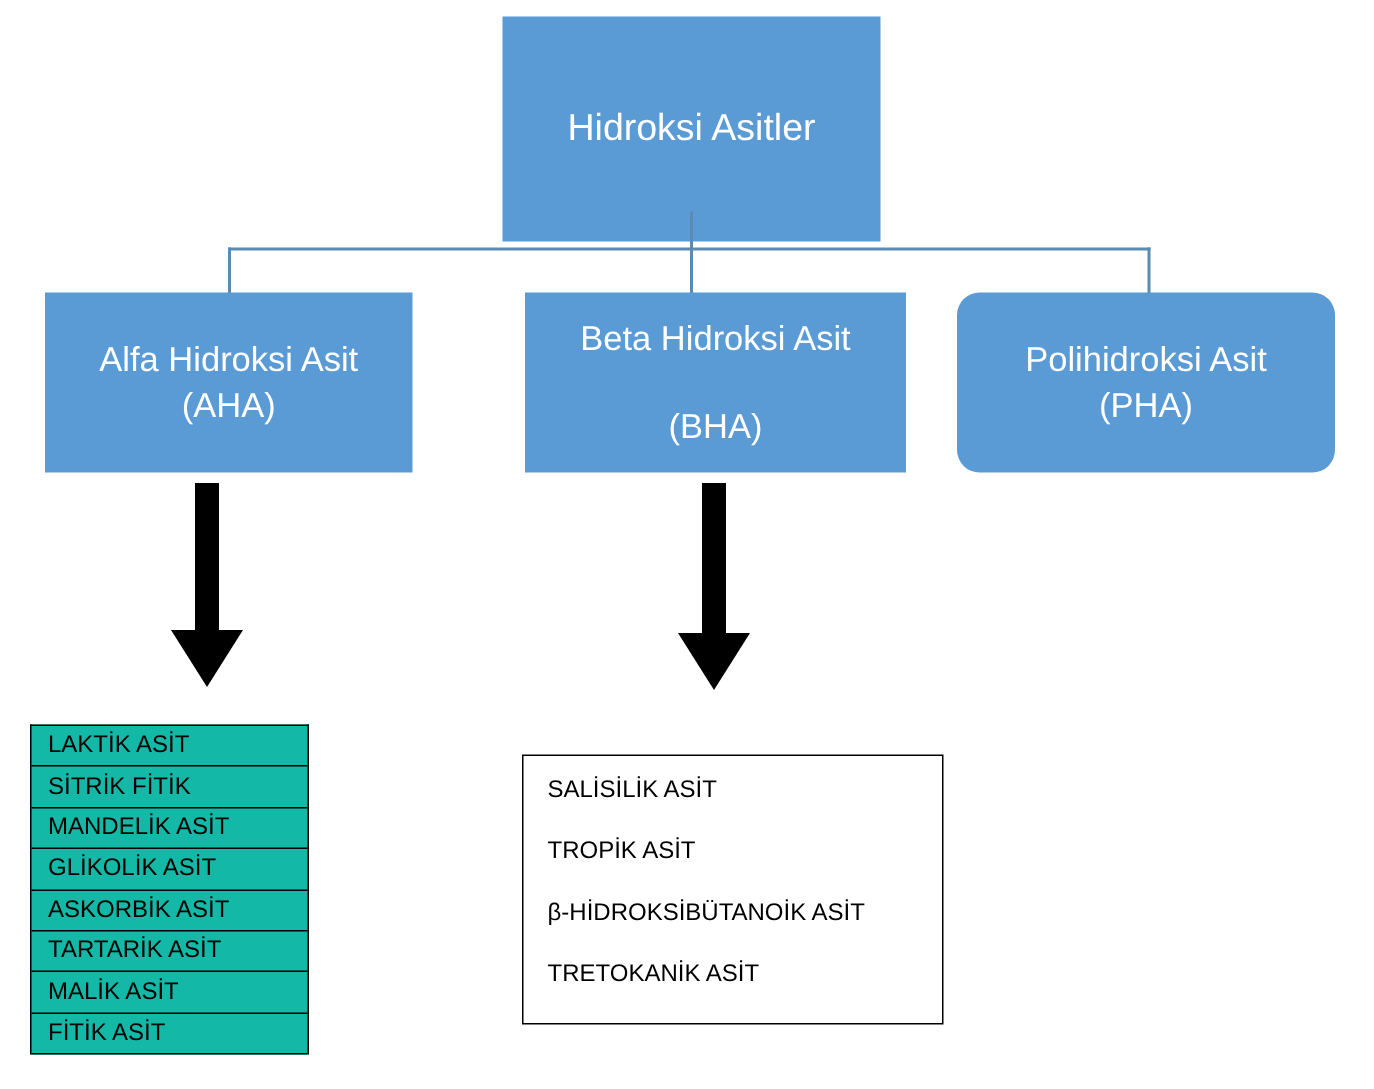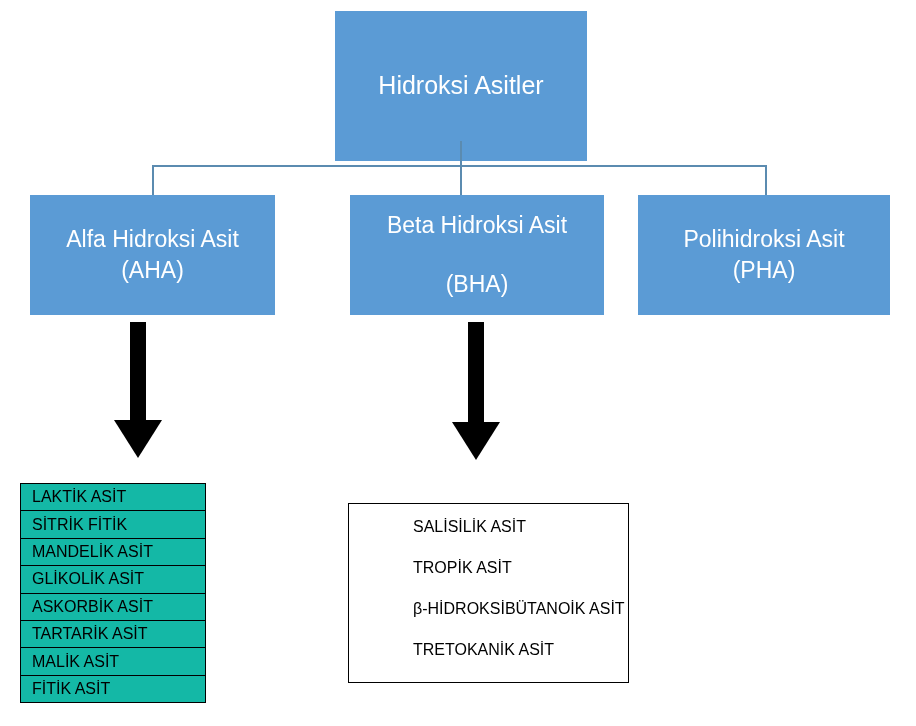--- a/index.html
+++ b/index.html
@@ -37,21 +37,21 @@
     font-size: 25px;
   }
   .child-box {
     top: 195px;
     height: 120px;
     font-size: 23px;
     flex-direction: column;
   }
   .child-aha { left: 30px; width: 245px; }
   .child-bha { left: 350px; width: 254px; gap: 28px; }
-  .child-pha { left: 638px; width: 252px; }
+  .child-pha { left: 638px; width: 252px; border-radius: 15px; }
   .child-box .line2 { display: block; }
 
   
   .conn {
     position: absolute;
     background: #5B8BB0;
   }
   .conn-stem {       
     left: 460px;
     top: 141px;
@@ -121,21 +121,20 @@
     border: 1.5px solid #000000;
     box-sizing: border-box;
     background: #ffffff;
     padding: 14px 0 0 16px;
   }
   .panel-row {
     font-size: 16px;
     color: #000000;
     margin-bottom: 23px;
     white-space: nowrap;
-    margin-left: 48px;
   }
   .panel-row:last-child { margin-bottom: 0; }
 </style>
 </head>
 <body>
 
 <div id="diagram">
 
   <div class="node-box root-box">
     <span>Hidroksi Asitler</span>

